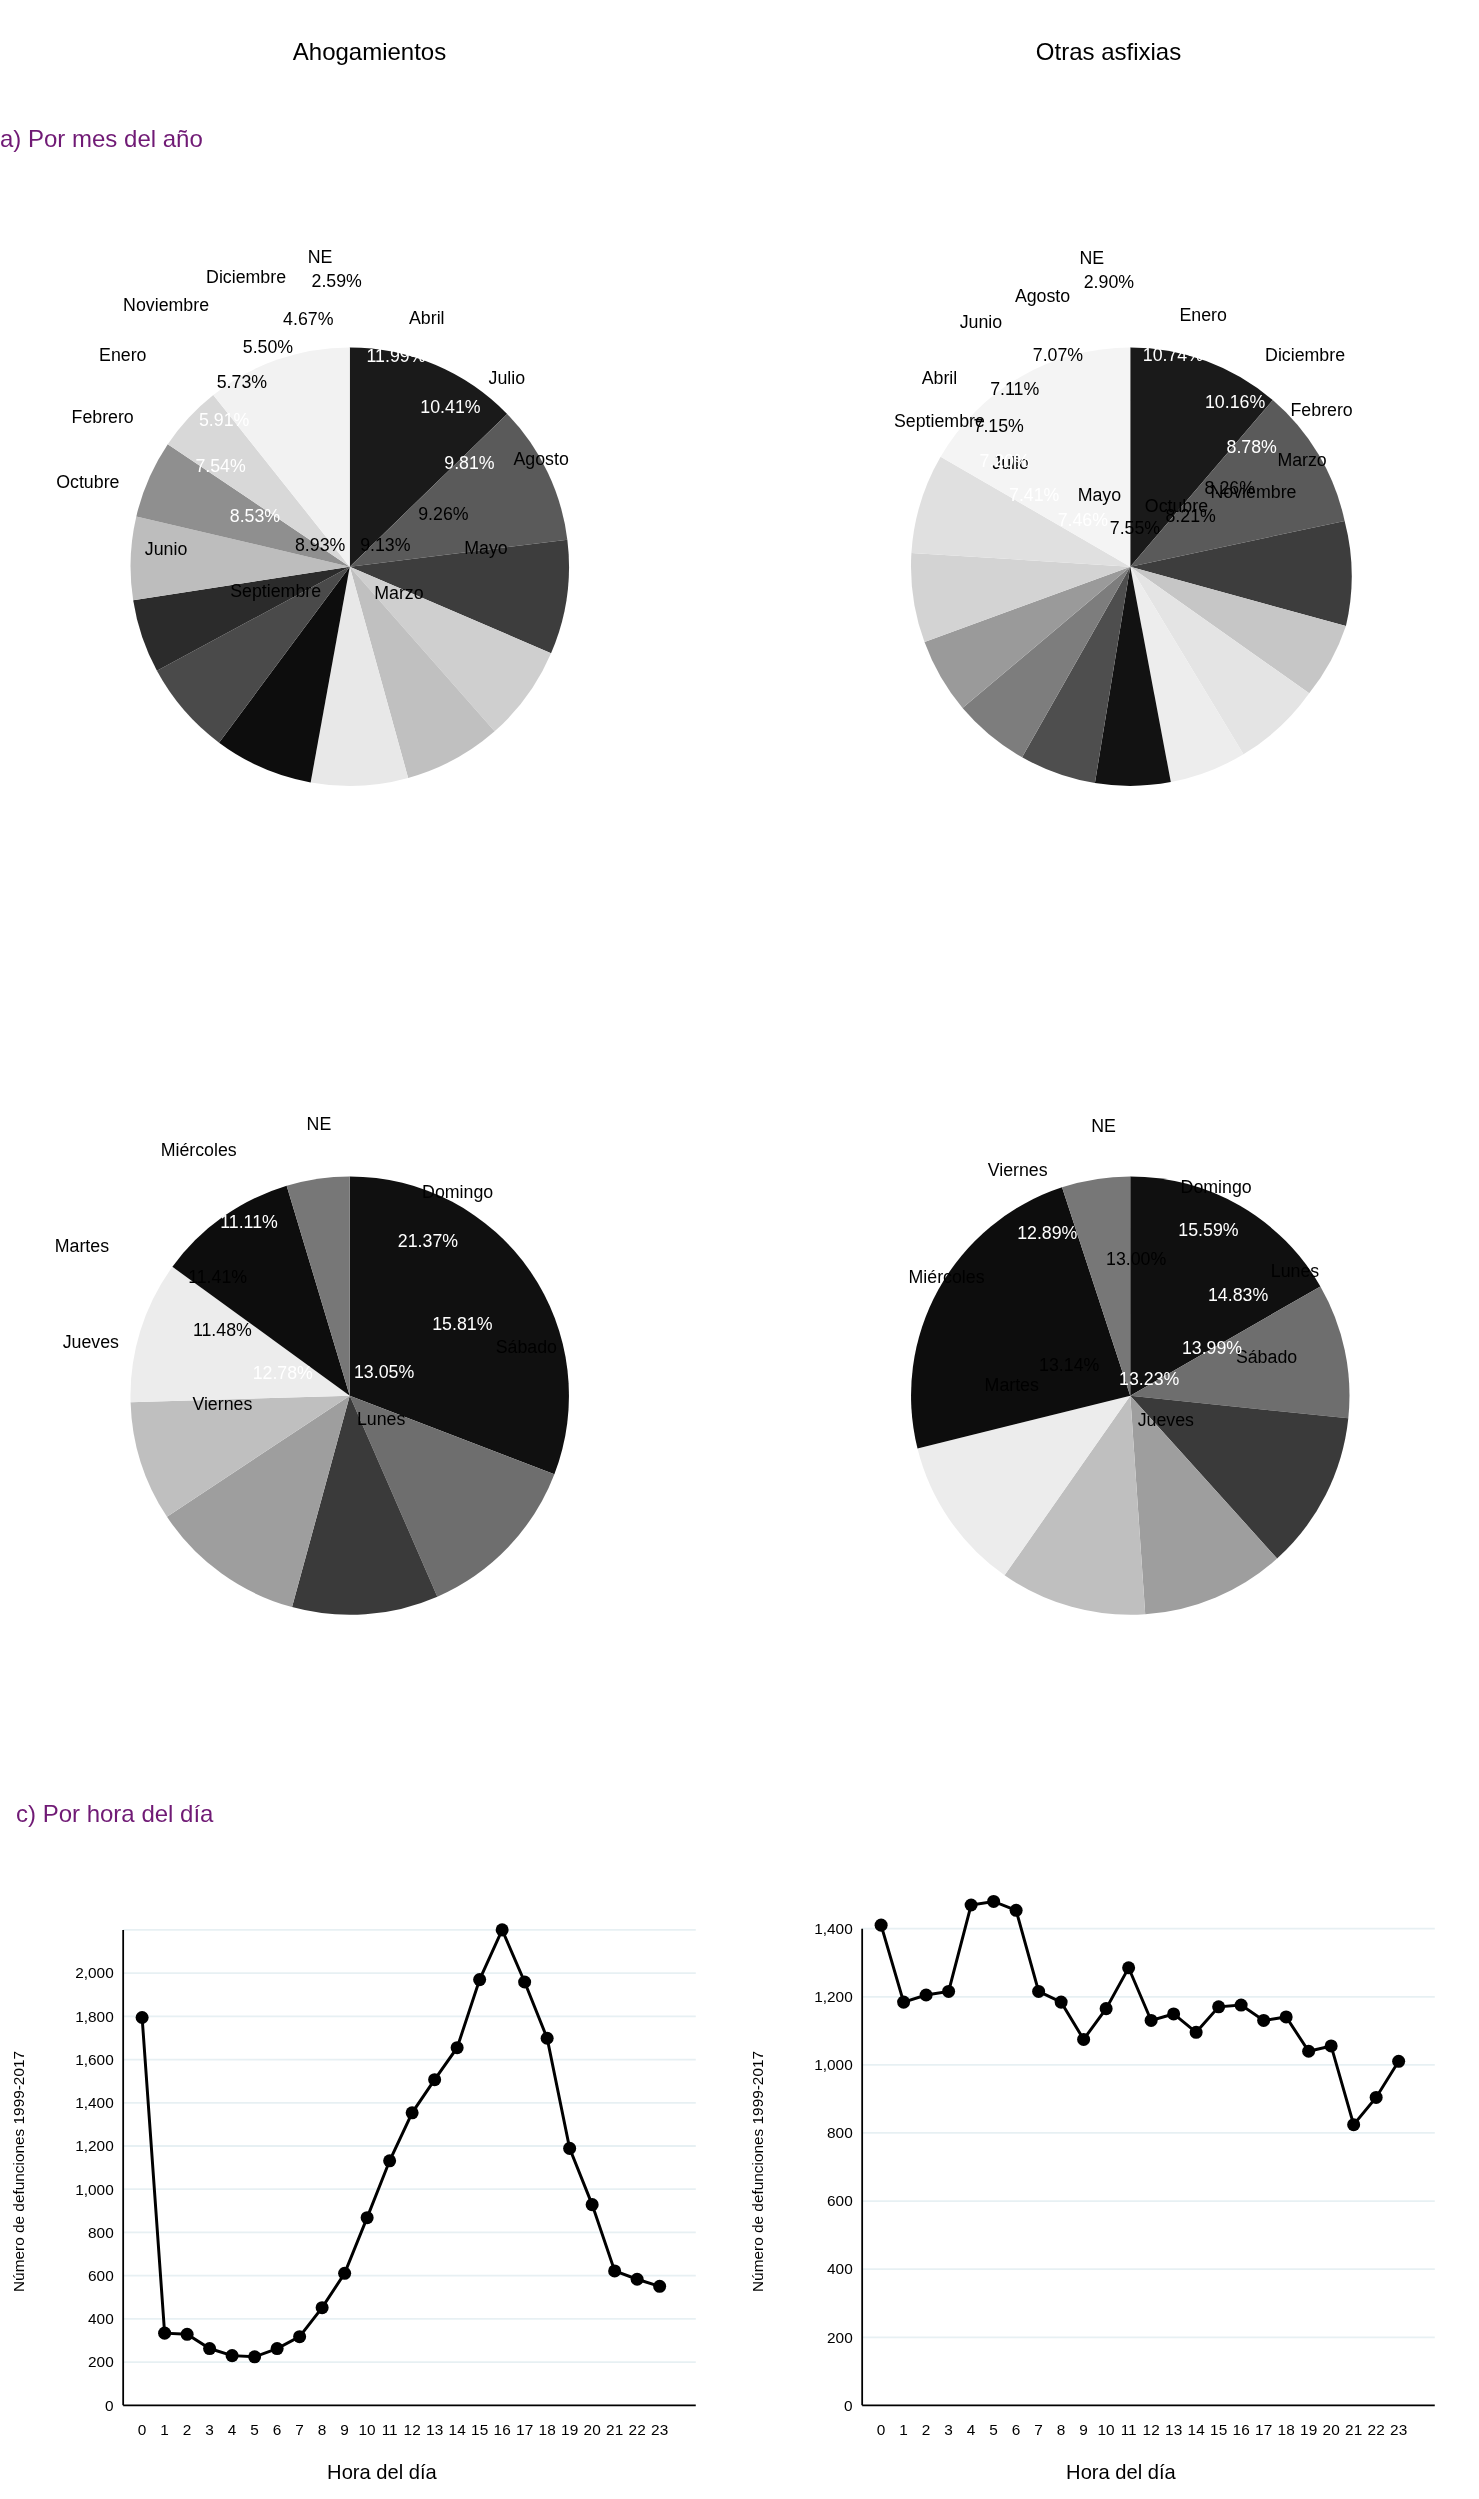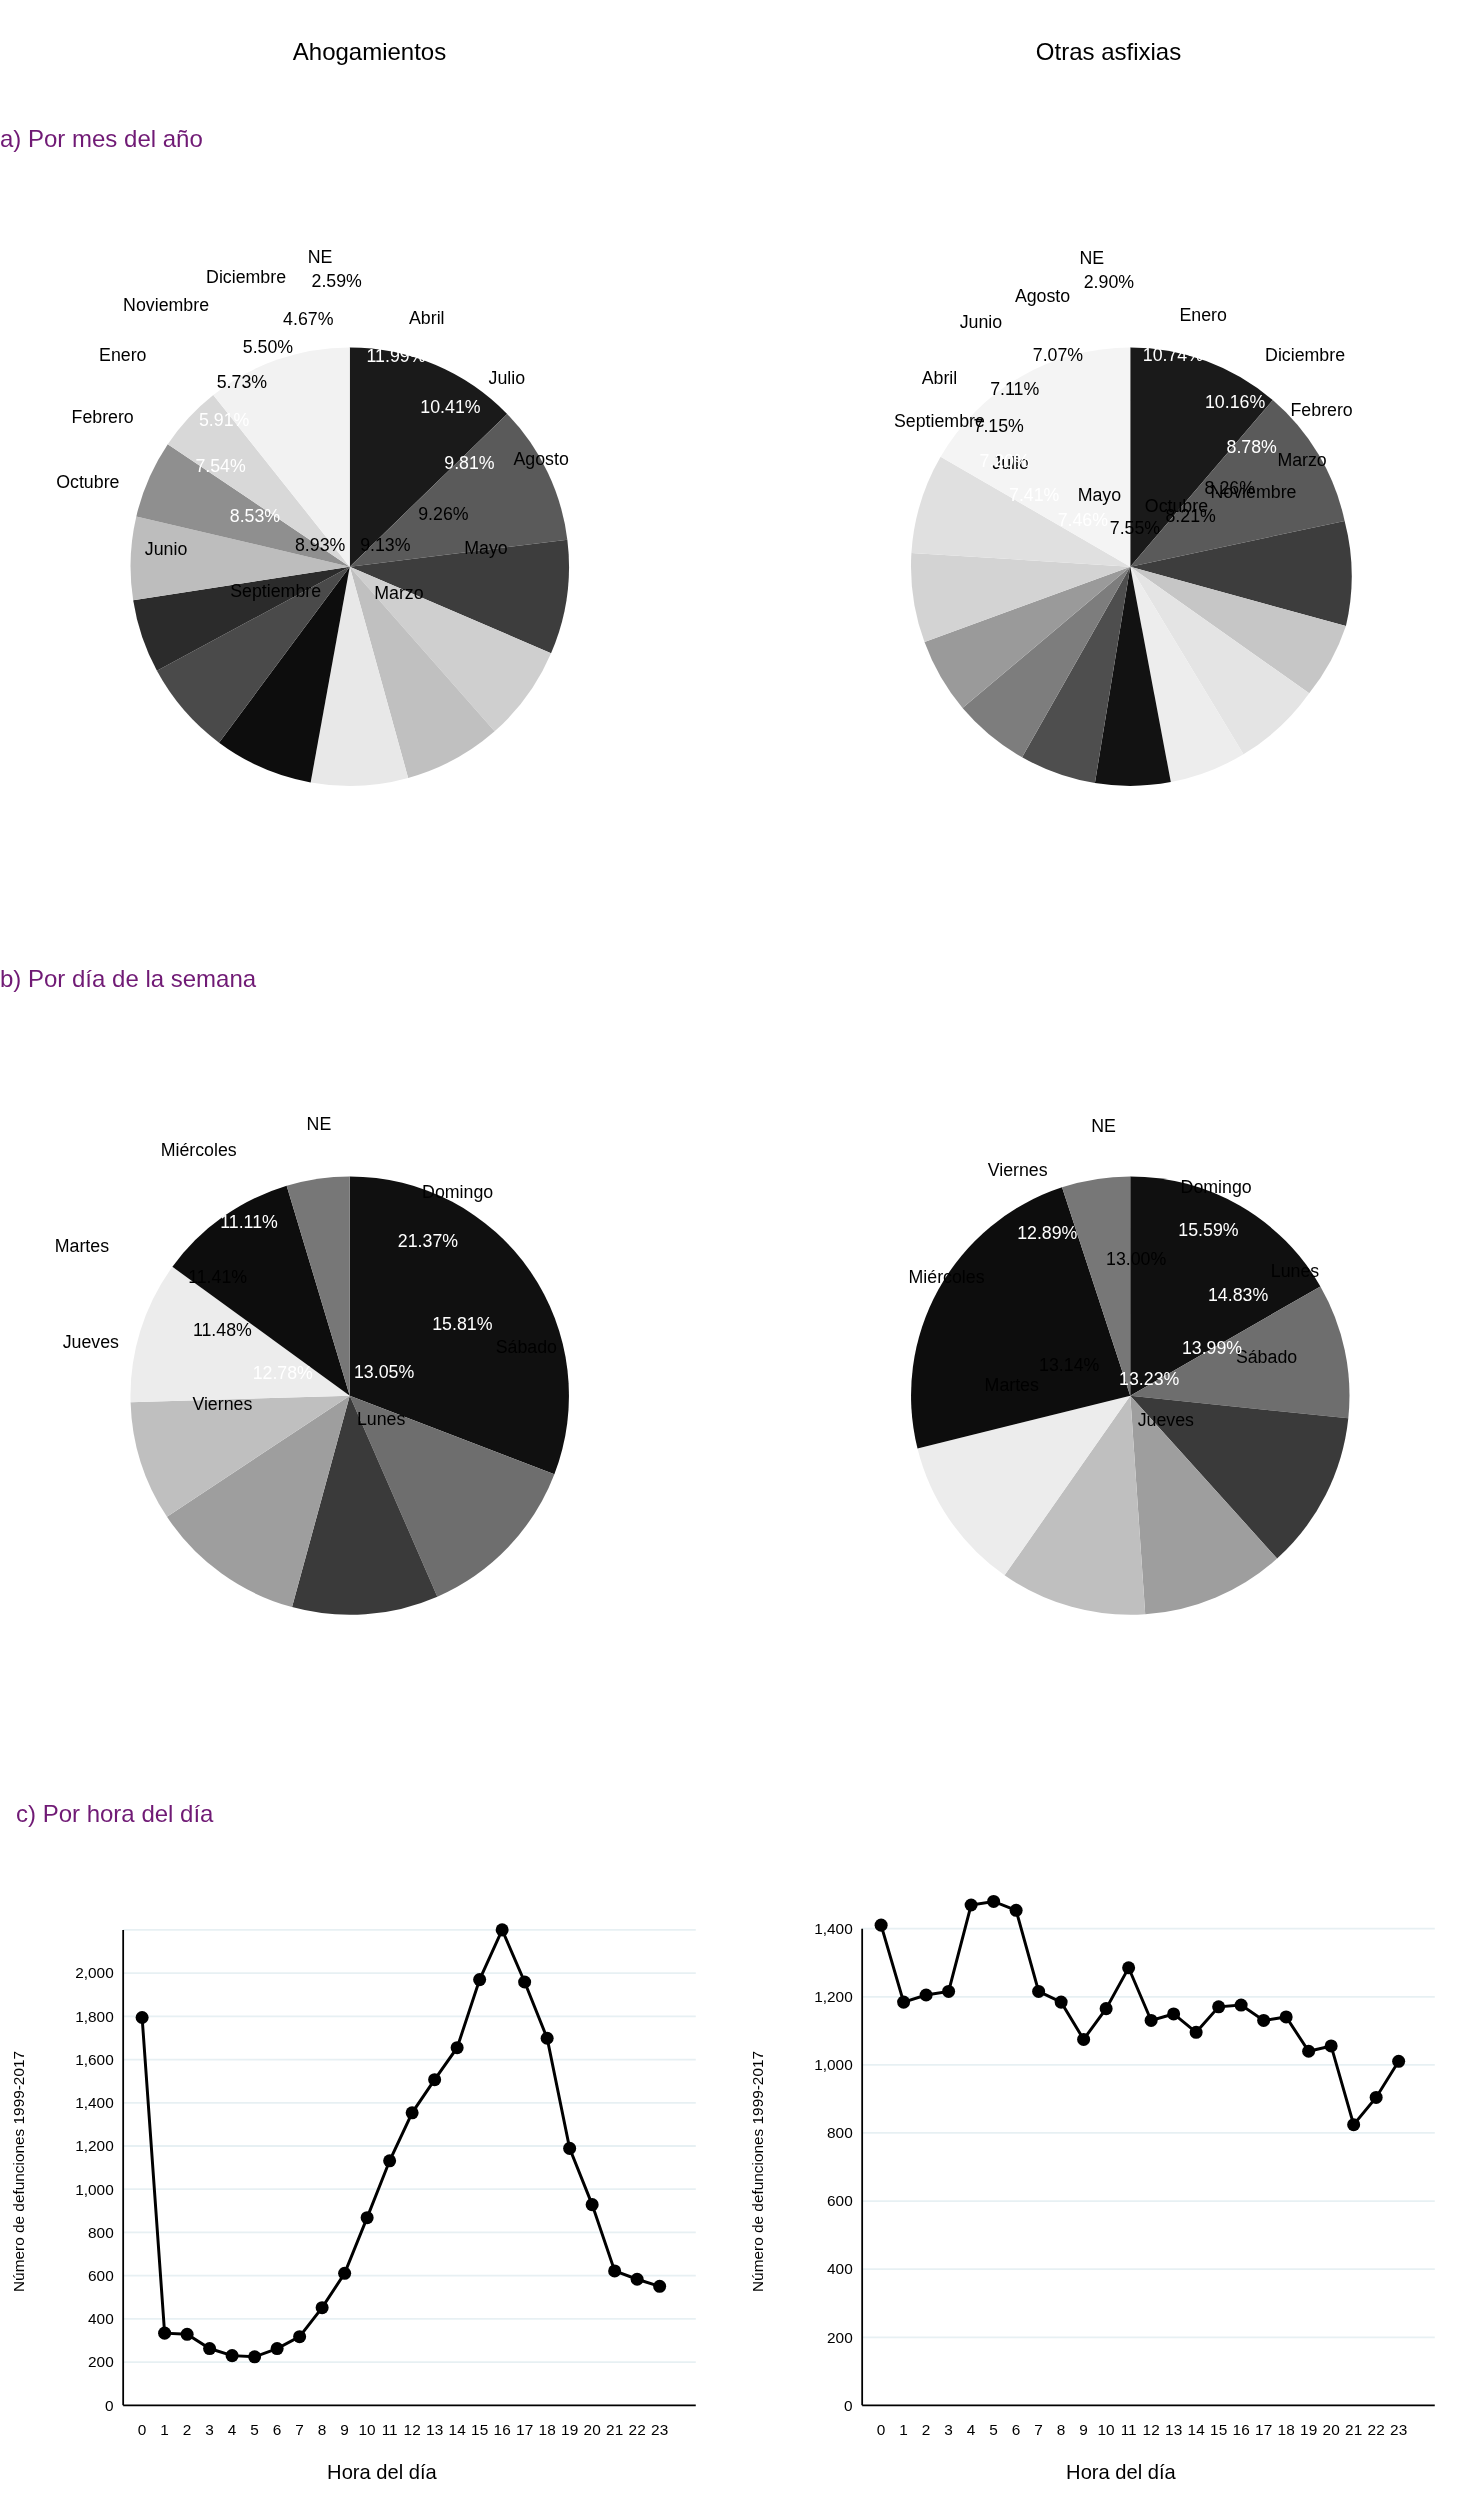--- a/index.html
+++ b/index.html
@@ -122,21 +122,20 @@
       <text class="slice-pct" x="560" y="532" text-anchor="middle" fill="#ffffff">7.46%</text>
       <text class="slice-pct" x="478" y="490" text-anchor="middle" fill="#ffffff">7.41%</text>
       <text class="slice-pct" x="428" y="432" text-anchor="middle" fill="#ffffff">7.20%</text>
       <text class="slice-pct" x="418" y="372" text-anchor="middle" fill="#000000">7.15%</text>
       <text class="slice-pct" x="445" y="310" text-anchor="middle" fill="#000000">7.11%</text>
       <text class="slice-pct" x="518" y="253" text-anchor="middle" fill="#000000">7.07%</text>
       <text class="slice-pct" x="604" y="130" text-anchor="middle" fill="#000000">2.90%</text>
     </svg>
   </div>
 
-  <div class="sec-title" style="left:0px; top:932px;">b) Por día de la semana</div>
 
   <div class="pie-wrap" style="left:12px; top:1007px;">
     <svg class="pie-svg" width="717" height="652" viewBox="0 0 1210 1100">
       <g transform="translate(570,600)">
         <path d="M0,0 L0,-370 A370,370 0 0,1 345.3,132.7 Z" fill="#101010"></path>
         <path d="M0,0 L345.3,132.7 A370,370 0 0,1 147.8,339.2 Z" fill="#6e6e6e"></path>
         <path d="M0,0 L147.8,339.2 A370,370 0 0,1 -97.4,356.9 Z" fill="#3a3a3a"></path>
         <path d="M0,0 L-97.4,356.9 A370,370 0 0,1 -308.5,204.5 Z" fill="#9e9e9e"></path>
         <path d="M0,0 L-308.5,204.5 A370,370 0 0,1 -369.9,11.0 Z" fill="#bfbfbf"></path>
         <path d="M0,0 L-369.9,11.0 A370,370 0 0,1 -299.3,-217.4 Z" fill="#ececec"></path>

